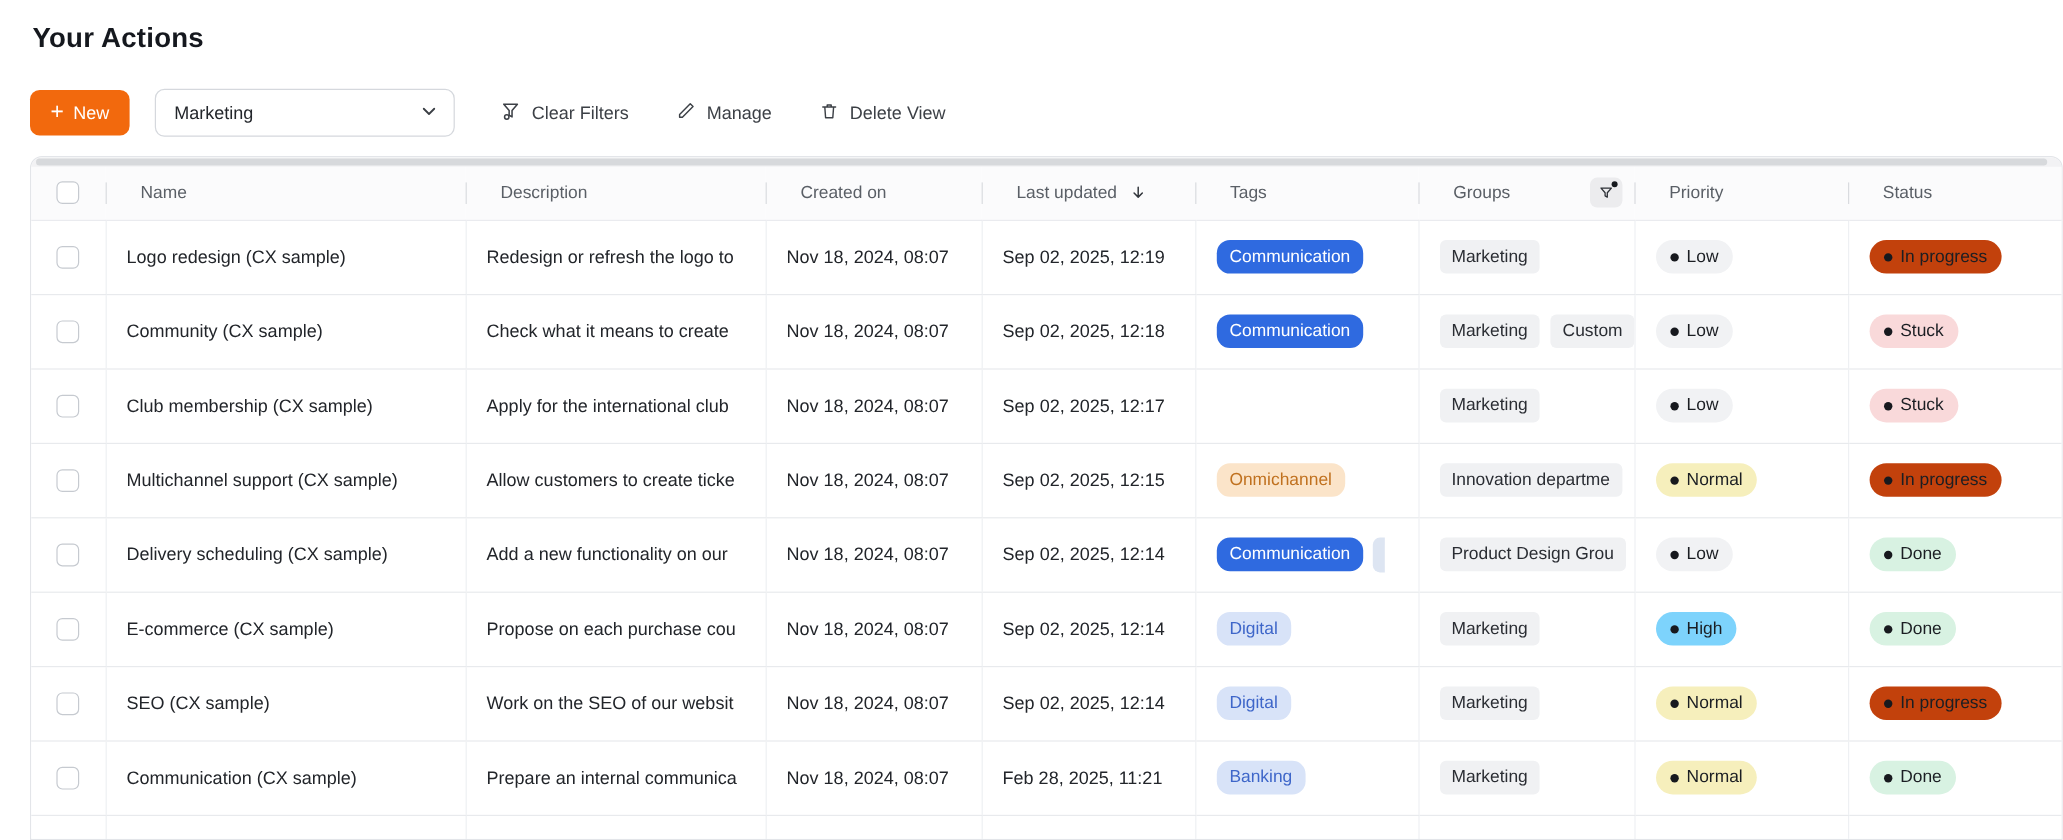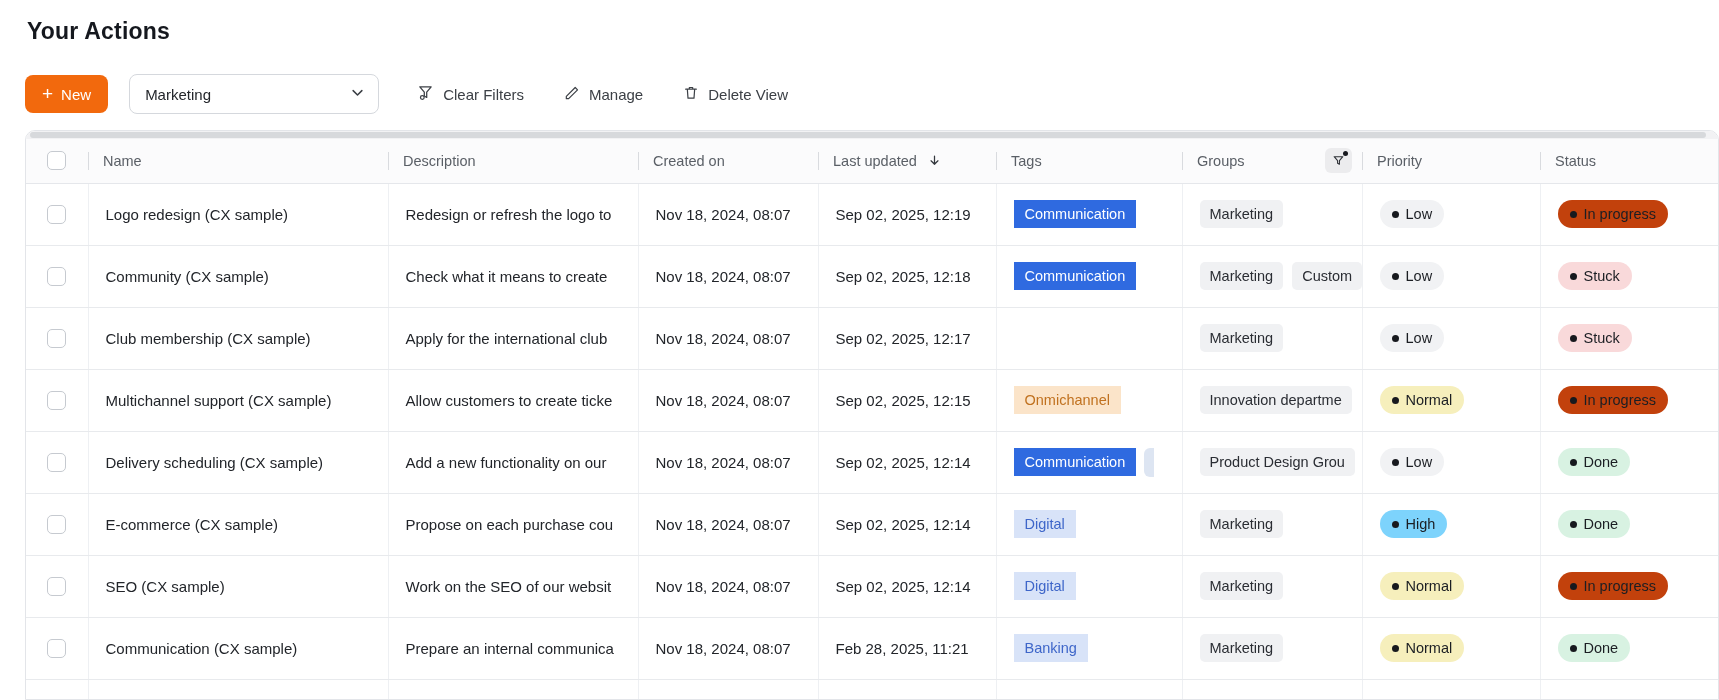--- a/index.html
+++ b/index.html
@@ -26,39 +26,39 @@
     border:none;cursor:pointer;font-family:inherit;padding:0;}
   .ghost-btn svg,.view-select svg,.btn-saveview svg{flex:none;}
 
   .table-wrap{position:absolute;left:25px;top:130px;width:1694px;height:570px;
     border:1px solid #e3e5e9;border-radius:10px 10px 0 0;overflow:hidden;box-sizing:border-box;background:#fff;}
   .hscroll{height:8px;background:#f2f2f4;position:relative;}
   .hscroll .thumb{position:absolute;left:4px;right:12px;top:1px;height:6px;background:#d7d9dc;border-radius:3px;}
 
   table{border-collapse:collapse;table-layout:fixed;width:1692px;}
   thead th{height:44px;background:#fbfbfc;font-weight:400;font-size:14.5px;color:#5a5f66;
-    text-align:left;padding:0 8px 0 15px;border-bottom:1px solid #e5e7eb;position:relative;box-sizing:border-box;}
+    text-align:left;padding:0 8px 0 29px;border-bottom:1px solid #e5e7eb;position:relative;box-sizing:border-box;}
   thead th+th::before{content:"";position:absolute;left:0;top:13px;bottom:13px;width:1px;background:#d9dbdf;}
   th .th-inner{display:flex;align-items:center;gap:10px;}
   th .th-spacer{flex:1;}
   .sort-icon{color:#33373d;display:inline-flex;}
   .filter-btn{width:27px;height:25px;border-radius:6px;background:#ececee;border:none;display:inline-flex;
     align-items:center;justify-content:center;position:relative;cursor:pointer;margin-right:2px;}
   .filter-btn .fdot{position:absolute;top:3px;right:4px;width:5px;height:5px;border-radius:50%;background:#17191e;}
 
   tbody td{height:62px;border-bottom:1px solid #e8eaed;font-size:15px;color:#22252a;
     padding:0 8px 0 17px;overflow:hidden;white-space:nowrap;background:#fff;box-sizing:border-box;}
   tbody td+td{border-left:1px solid #eef0f3;}
   tr.partial-row td{height:40px;border-bottom:none;}
 
   .cb-cell{padding-left:21px !important;}
   .checkbox{width:19px;height:19px;border:1.5px solid #c6cad0;border-radius:5px;background:#fff;
     display:inline-block;box-sizing:border-box;vertical-align:middle;cursor:pointer;}
 
-  .tag{display:inline-block;padding:6px 11px;border-radius:0;font-size:14.5px;margin-right:8px;vertical-align:middle;}
+  .tag{display:inline-block;padding:6px 11px;border-radius:11px;font-size:14.5px;margin-right:8px;vertical-align:middle;}
   .tag.blue-solid{background:#2f6ae0;color:#fff;}
   .tag.peach{background:#fbe4c9;color:#c0711f;}
   .tag.blue-light{background:#d8e3f8;color:#3e66c9;}
   .tag-stub{display:inline-block;width:10px;height:29px;background:#dde5f2;border-radius:6px 0 0 6px;vertical-align:middle;}
 
   .group-pill{display:inline-block;padding:6px 10px;border-radius:5px;font-size:14.5px;background:#f0f1f3;
     color:#2a2d33;margin-right:9px;vertical-align:middle;}
 
   .dot-pill{display:inline-flex;align-items:center;padding:6px 12px;border-radius:14px;font-size:14.5px;color:#1b1e23;vertical-align:middle;}
   .dot-pill .dot{width:7px;height:7px;border-radius:50%;background:#17191e;margin-right:7px;flex:none;}

